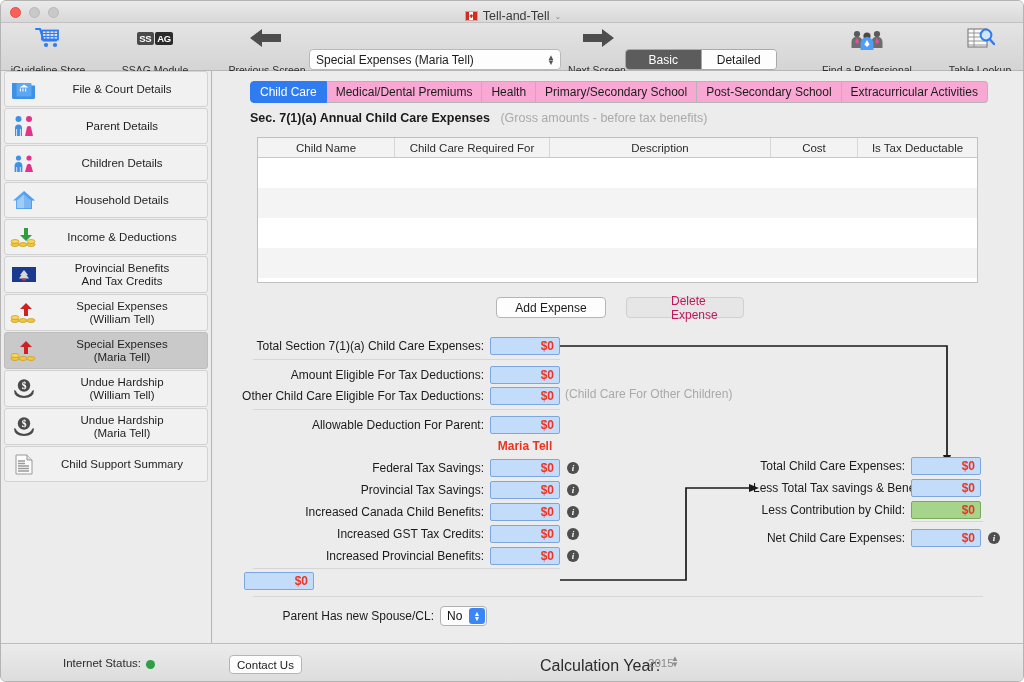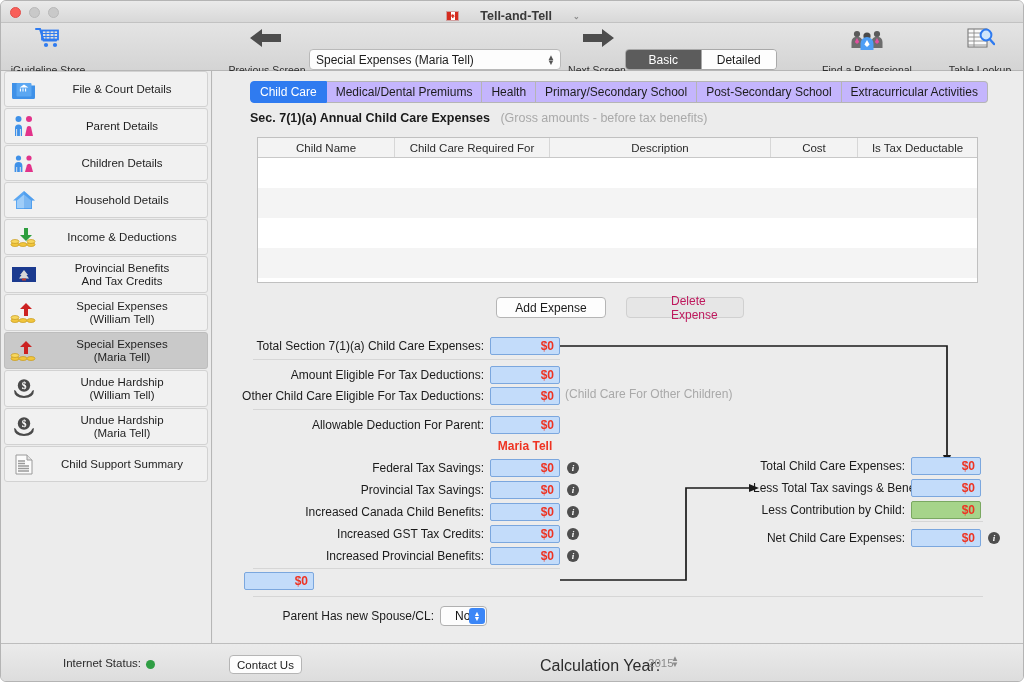--- a/index.html
+++ b/index.html
@@ -27,21 +27,21 @@
   }
   .traffic {
     position: absolute; top: 6px; width: 11px; height: 11px; border-radius: 50%;
   }
   .tl-close { left: 9px;  background: #f9605a; border: 1px solid #e0504c; }
   .tl-min   { left: 28px; background: #c9c9c9; border: 1px solid #b9b9b9; }
   .tl-max   { left: 47px; background: #c9c9c9; border: 1px solid #b9b9b9; }
   #win-title {
     position: absolute; left: 0; top: 4px; width: 1024px; height: 22px;
     display: flex; align-items: center; justify-content: center;
-    gap: 21px; font-size: 12.5px; color: #3a3a3a; font-weight: 700;
+    gap: 5px; font-size: 12.5px; color: #3a3a3a; font-weight: 400;
   }
   .flag-ico {
     width: 13px; height: 10px; position: relative; display: inline-block;
     background: #fff; border: 0.5px solid #d0a0a0;
   }
   .flag-ico::before, .flag-ico::after {
     content: ""; position: absolute; top: 0; width: 3.6px; height: 100%; background: #d52b1e;
   }
   .flag-ico::before { left: 0; } .flag-ico::after { right: 0; }
   .flag-leaf {
@@ -116,21 +116,21 @@
   #main {
     position: absolute; left: 212px; top: 70px; width: 812px; height: 572px;
     background: #ececec;
   }
   #tabbar {
     position: absolute; left: 0; top: 10px; width: 812px; height: 22px;
     display: flex; padding-left: 37px;
   }
   .tab {
     height: 22px; display: flex; align-items: center; padding: 0 9px;
-    font-size: 12px; color: #1c1c1c; background: #c4b5fd;
+    font-size: 12px; color: #1c1c1c; background: #f9a8d4;
     border: 1px solid #b5b5b5; border-left: none;
   }
   .tab:first-child { border-left: 1px solid #b5b5b5; border-radius: 4px 0 0 4px; }
   .tab:last-child { border-radius: 0 4px 4px 0; }
   .tab.active { background: #2f7bf0; color: #fff; border-color: #2f7bf0; }
 
   #sec-head {
     position: absolute; left: 37px; top: 40px;
     font-size: 12.5px; color: #1a1a1a; font-weight: bold;
   }
@@ -176,21 +176,21 @@
   }
   .sep { position: absolute; height: 1px; background: #d6d6d6; }
   #name-tag {
     position: absolute; font-size: 12px; color: #ee3322; font-weight: bold;
   }
   #other-note { position: absolute; font-size: 12px; color: #a9a9a9; }
 
   .spouse-sel {
     position: absolute; height: 20px; width: 47px;
     background: #fdfdfd; border: 1px solid #b0b0b0; border-radius: 4px;
-    display: flex; align-items: center; padding-left: 14px; font-size: 12px; color: #101010;
+    display: flex; align-items: center; padding-left: 6px; font-size: 12px; color: #101010;
   }
   .spouse-sel .bluebox {
     position: absolute; right: 1px; top: 1px; width: 16px; height: 16px;
     background: #3b86f7; border-radius: 3px;
     display: flex; flex-direction: column; align-items: center; justify-content: center;
     color: #fff; font-size: 7px; line-height: 5px;
   }
 
   
   #bottombar {
@@ -243,20 +243,29 @@
           <path d="M2 3 h4 l3.6 11.5 h12.5" fill="none" stroke="#2f7bf0" stroke-width="2" stroke-linecap="round"></path>
           <rect x="8" y="4.5" width="16" height="9" fill="none" stroke="#2f7bf0" stroke-width="1.8"></rect>
           <path d="M12 4.5 v9 M16 4.5 v9 M20 4.5 v9 M8 7.5 h16 M8 10.5 h16" stroke="#2f7bf0" stroke-width="1"></path>
           <circle cx="12" cy="19" r="2.1" fill="#2f7bf0"></circle>
           <circle cx="21" cy="19" r="2.1" fill="#2f7bf0"></circle>
         </svg>
       </div>
       <div class="tb-label">iGuideline Store</div>
     </div>
 
+    <div class="tb-item" style="left:108px; width:92px;">
+      <div class="tb-glyph">
+        <div class="ssag-badge">
+          <span>SS</span>
+          <span class="dark">AG</span>
+        </div>
+      </div>
+      <div class="tb-label">SSAG Module</div>
+    </div>
 
     <div class="tb-item" style="left:219px; width:94px;">
       <div class="tb-glyph">
         <svg width="40" height="24" viewBox="0 0 40 24">
           <path d="M3 12 L15 3 L15 8 L34 8 L34 16 L15 16 L15 21 Z" fill="#4d4d4d"></path>
         </svg>
       </div>
       <div class="tb-label">Previous Screen</div>
     </div>
 

